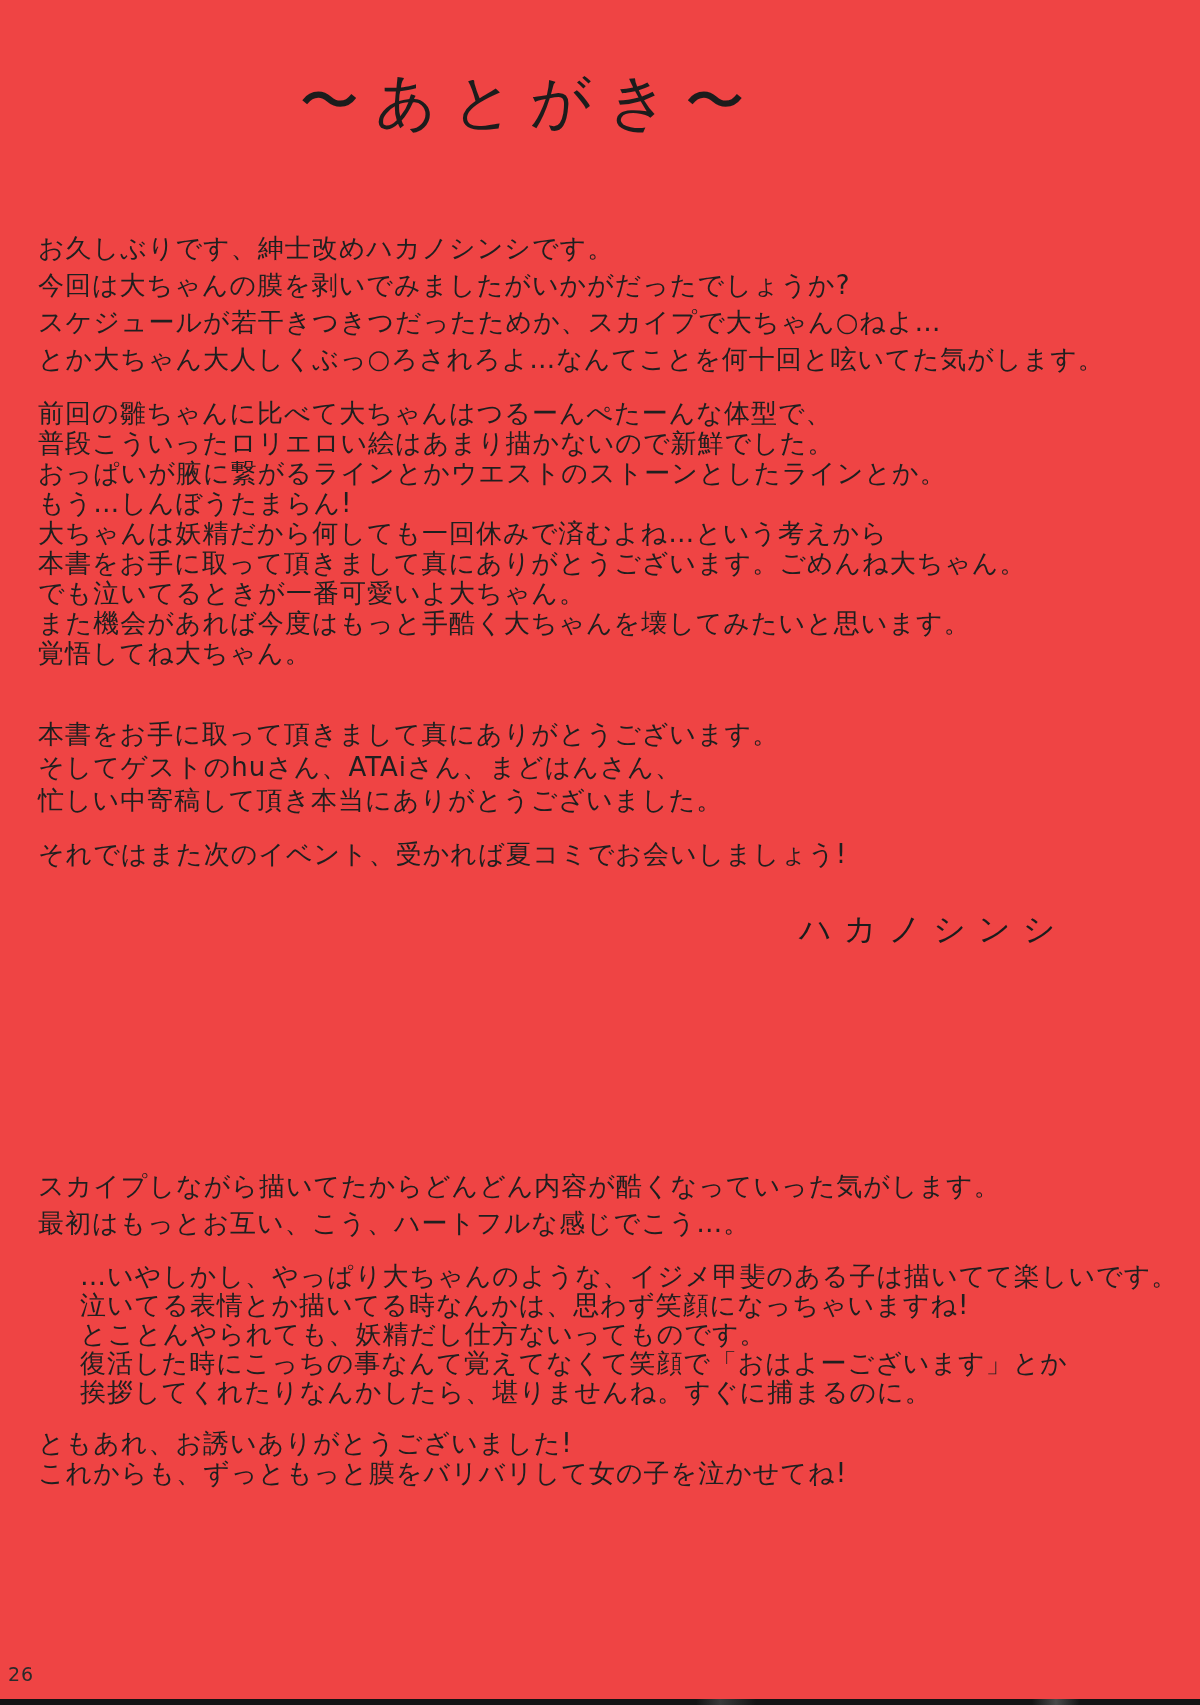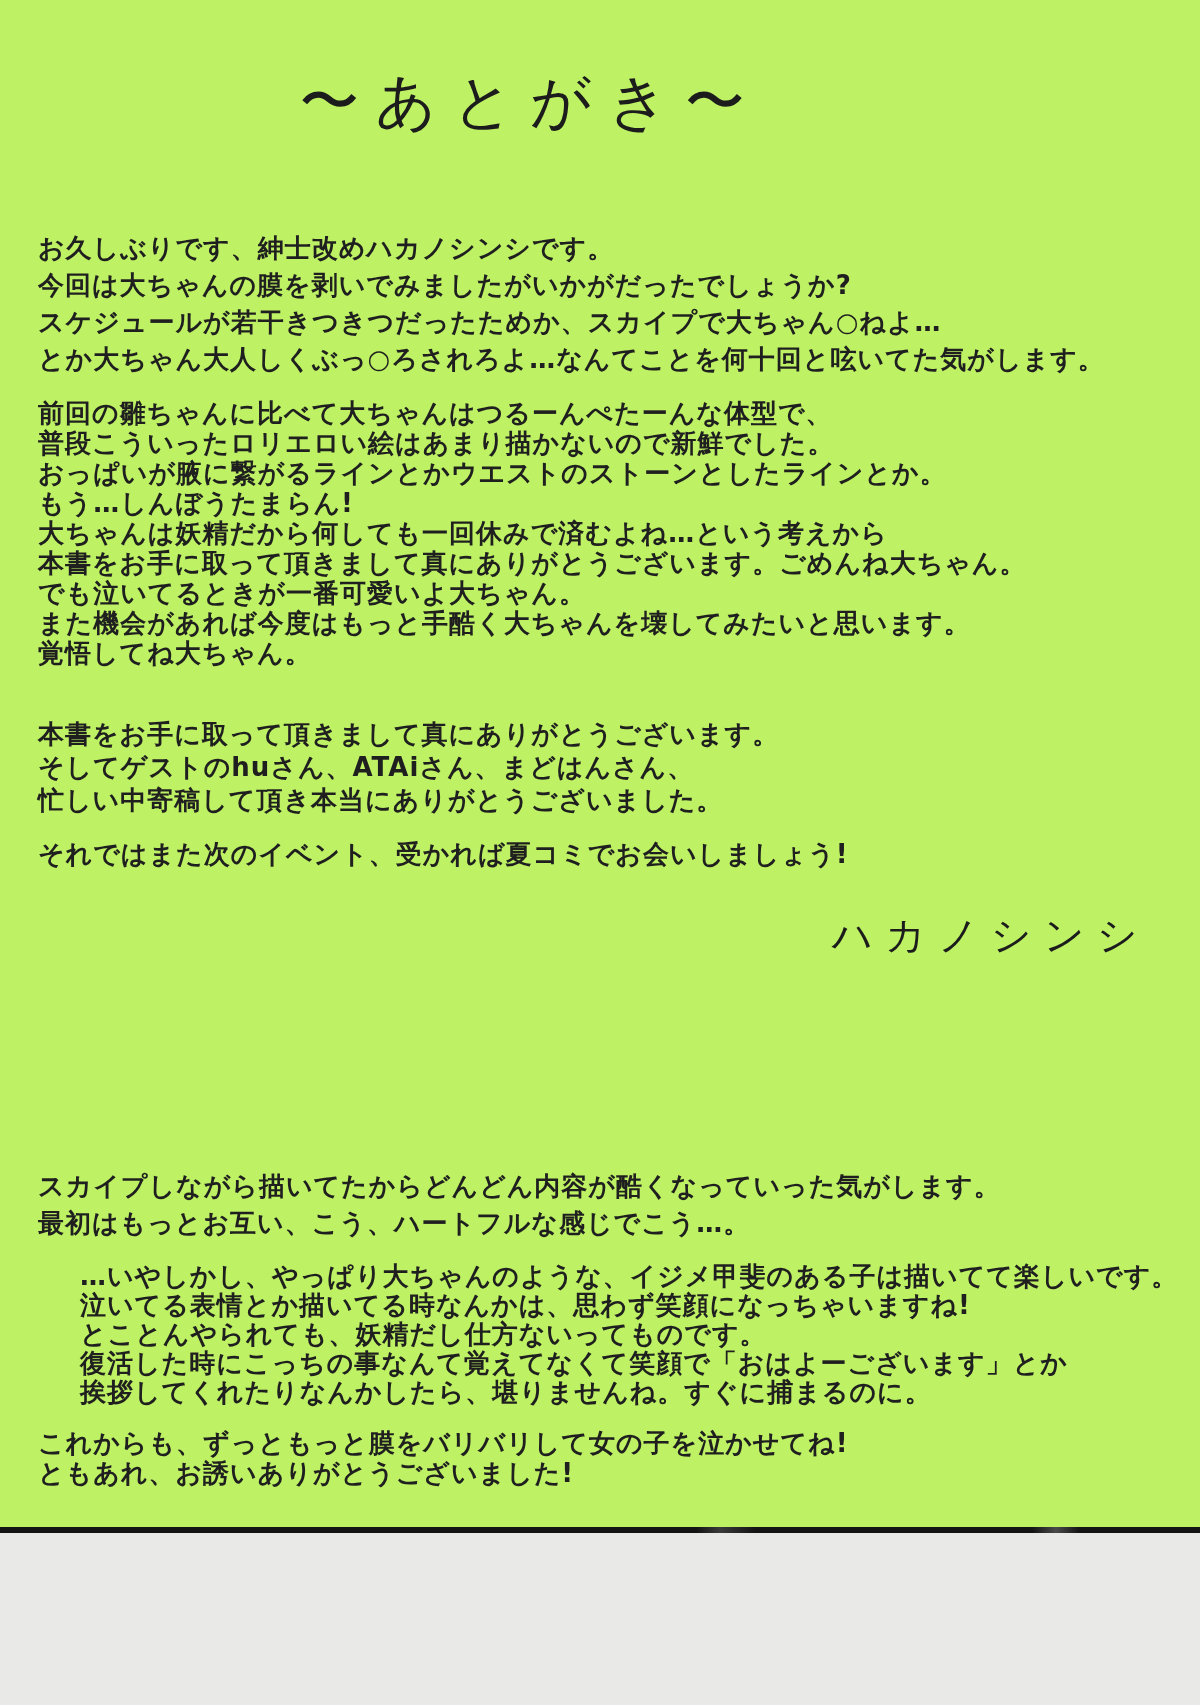--- a/index.html
+++ b/index.html
@@ -3,60 +3,59 @@
 <meta charset="utf-8">
 <style>
   html,body { margin:0; padding:0; }
   body {
     width:1200px; height:1705px;
     background:#e9e9e7;
     font-family:"DejaVu Sans", sans-serif;
   }
   .page {
     position:relative;
-    width:1200px; height:1533px;
-    background:#bef264;
+    width:1200px; height:1705px;
+    background:#ef4444;
     overflow:hidden;
     color:#1f1f1f;
   }
   .title {
     position:absolute;
     top:62px; left:0; width:1060px;
     margin:0;
     text-align:center;
     font-size:60px;
     font-weight:400;
     letter-spacing:16px;
     color:#1c1c1c;
     white-space:nowrap;
   }
   .blk {
     position:absolute;
     left:38px;
     white-space:nowrap;
-    font-weight:bold;
   }
   .blk p {
     margin:0;
     font-size:26px;
     letter-spacing:1px;
     color:#1f1f1f;
   }
   .lh37 p { line-height:37px; }
   .lh33 p { line-height:33px; }
   .lh30 p { line-height:30px; }
   .lh29 p { line-height:29px;margin-left:42px; }
   .sig {
     position:absolute;
     margin:0;
     white-space:nowrap;
     color:#1c1c1c;
     font-weight:400;
   }
-  .sig1 { top:908px; left:832px; font-size:40px; letter-spacing:12px; }
+  .sig1 { top:908px; left:799px; font-size:32px; letter-spacing:12px; }
   .sig2 { top:1530px; left:866px; font-size:46px; letter-spacing:12px; }
   .page-number {
     position:absolute;
     left:8px; top:1663px;
     font-size:19px;
     color:#2a2a2a;
     letter-spacing:1px;
   }
   .bottom-edge {
     position:absolute;
@@ -113,22 +112,22 @@
 
   <section class="blk lh29" style="top:1262px">
     <p>…いやしかし、やっぱり大ちゃんのような、イジメ甲斐のある子は描いてて楽しいです。</p>
     <p>泣いてる表情とか描いてる時なんかは、思わず笑顔になっちゃいますね!</p>
     <p>とことんやられても、妖精だし仕方ないってものです。</p>
     <p>復活した時にこっちの事なんて覚えてなくて笑顔で「おはよーございます」とか</p>
     <p>挨拶してくれたりなんかしたら、堪りませんね。すぐに捕まるのに。</p>
   </section>
 
   <section class="blk lh30" style="top:1428px">
+    <p>ともあれ、お誘いありがとうございました!</p>
     <p>これからも、ずっともっと膜をバリバリして女の子を泣かせてね!</p>
-    <p>ともあれ、お誘いありがとうございました!</p>
   </section>
 
 
   <span class="page-number">26</span>
 
   <div class="bottom-edge"></div>
 
 </div>
 
 </body></html>

